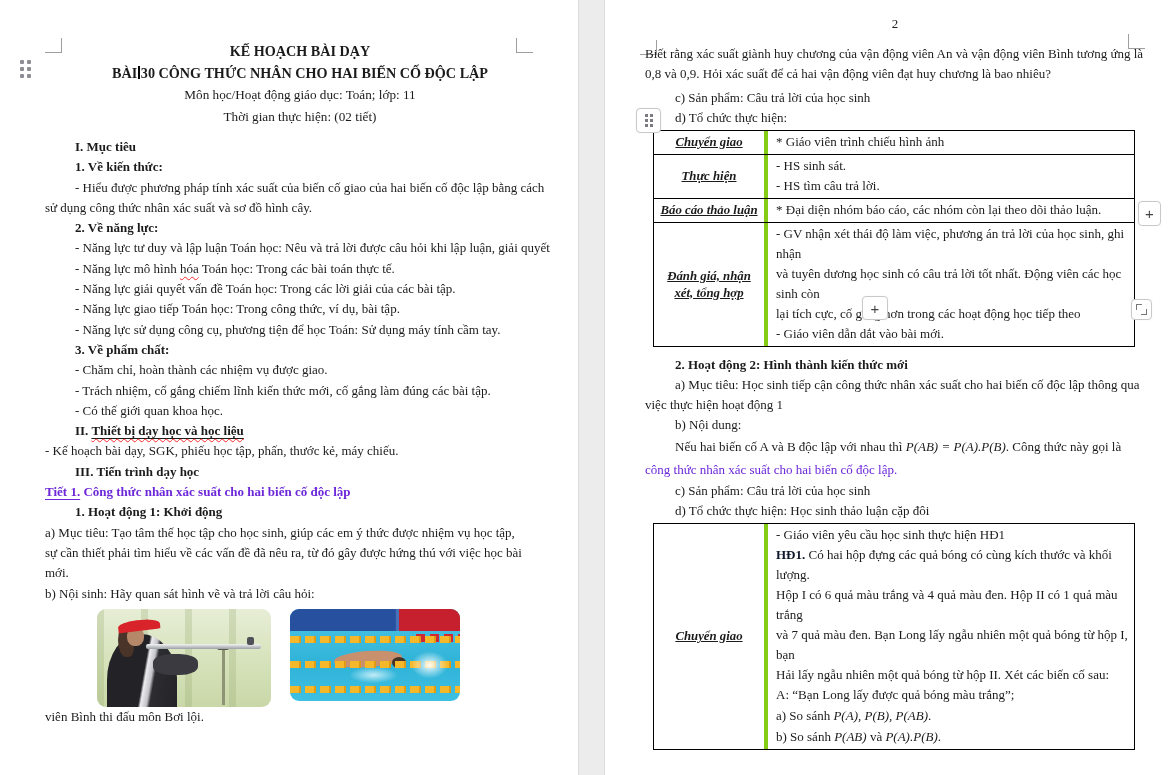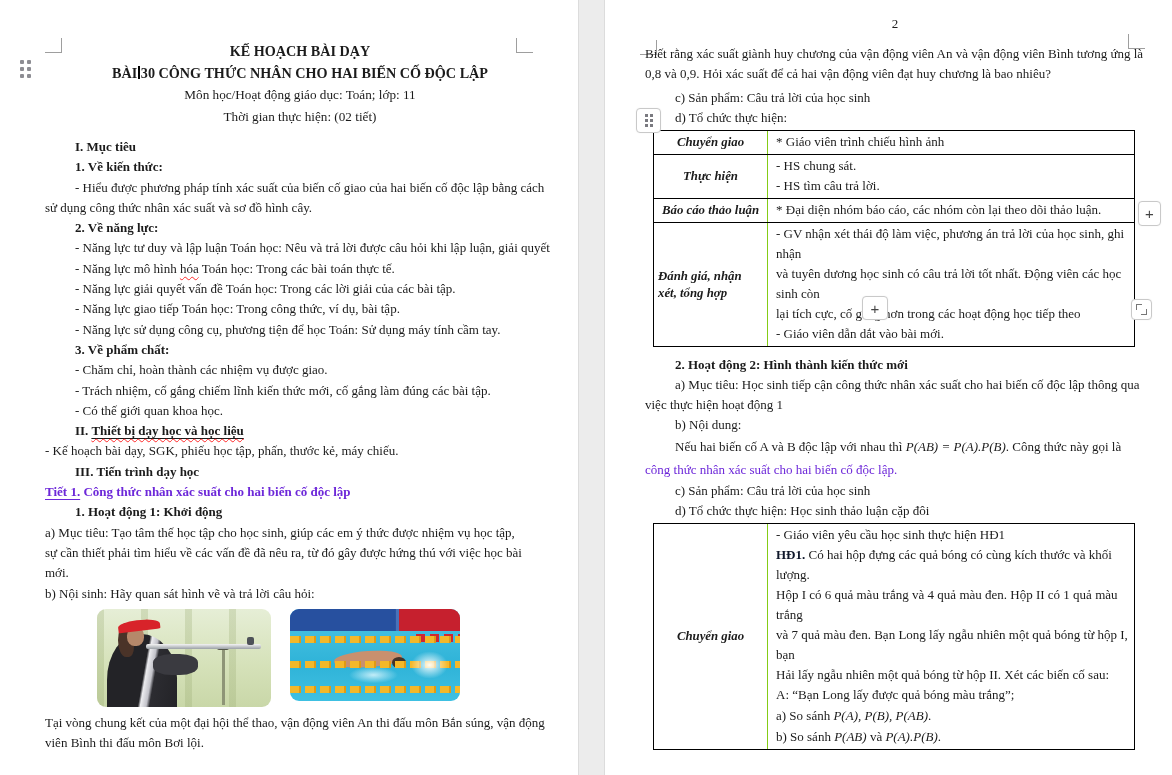--- a/index.html
+++ b/index.html
@@ -62,23 +62,23 @@
           background:radial-gradient(closest-side,rgba(255,255,255,.95),rgba(255,255,255,0) 72%);}
   .splash2{position:absolute;left:30%;top:60%;width:38%;height:24%;
           background:radial-gradient(closest-side,rgba(230,250,255,.8),rgba(255,255,255,0) 75%);}
 
   
   .rp{position:absolute;left:40px;top:14px;width:500px;}
   .pn{margin:0 0 10px 0;text-align:center;font-size:13px;line-height:20px;}
   .doc-table{border:1px solid #000;margin-left:8px;width:482px;box-sizing:border-box;}
   .trow{display:grid;grid-template-columns:114px 1fr;border-top:1px solid #000;}
   .trow:first-child{border-top:none;}
-  .tlabel{display:flex;align-items:center;justify-content:center;
+  .tlabel{display:flex;align-items:center;justify-content:center;text-align:center;
           font-weight:bold;font-style:italic;font-size:12.8px;line-height:17px;
-          border-right:1px solid #84cc16;padding:2px 4px;}
+          border-right:4px solid #84cc16;padding:2px 4px;text-decoration:underline;}
   .tcell{padding:1px 4px 2px 8px;}
   .tcell .ln{white-space:normal;}
   .spaced{margin-top:1px;line-height:22px;}
 
   
   .grip{position:absolute;left:20px;top:60px;width:14px;height:22px;display:grid;
         grid-template-columns:4px 4px;grid-auto-rows:4px;gap:3px;cursor:grab;}
   .grip i{background:#8d8d93;border-radius:1px;}
   .mini-btn{position:absolute;box-sizing:border-box;background:#fff;border:1px solid #c9c9c9;
             border-radius:4px;display:flex;align-items:center;justify-content:center;
@@ -155,21 +155,20 @@
             <div class="rope r1"></div>
             <div class="swim-arm"></div>
             <div class="swim-head"></div>
             <div class="splash2"></div>
             <div class="rope r2"></div>
             <div class="splash"></div>
             <div class="rope r3"></div>
           </div>
         </div>
 
-        <p class="ln" style="margin-top:6px;">Tại vòng chung kết của một đại hội thể thao, vận động viên An thi đấu môn Bắn súng, vận động</p>
         <p class="ln">viên Bình thi đấu môn Bơi lội.</p>
       </div>
     </div>
   </div>
 
   <div class="gutter"></div>
 
   <div class="page page-right pg2">
     <div class="crop br" style="left:35px;top:40px;"></div>
     <div class="crop bl" style="left:523px;top:34px;"></div>
@@ -184,21 +183,21 @@
       <div class="doc-table" style="margin-top:2px;">
         <div class="trow">
           <div class="tlabel">Chuyển giao</div>
           <div class="tcell">
             <p class="ln">* Giáo viên trình chiếu hình ảnh</p>
           </div>
         </div>
         <div class="trow">
           <div class="tlabel">Thực hiện</div>
           <div class="tcell">
-            <p class="ln">- HS chung sát.</p>
+            <p class="ln">- HS sinh sát.</p>
             <p class="ln">- HS tìm câu trả lời.</p>
           </div>
         </div>
         <div class="trow">
           <div class="tlabel">Báo cáo thảo luận</div>
           <div class="tcell">
             <p class="ln">* Đại diện nhóm báo cáo, các nhóm còn lại theo dõi thảo luận.</p>
           </div>
         </div>
         <div class="trow">

